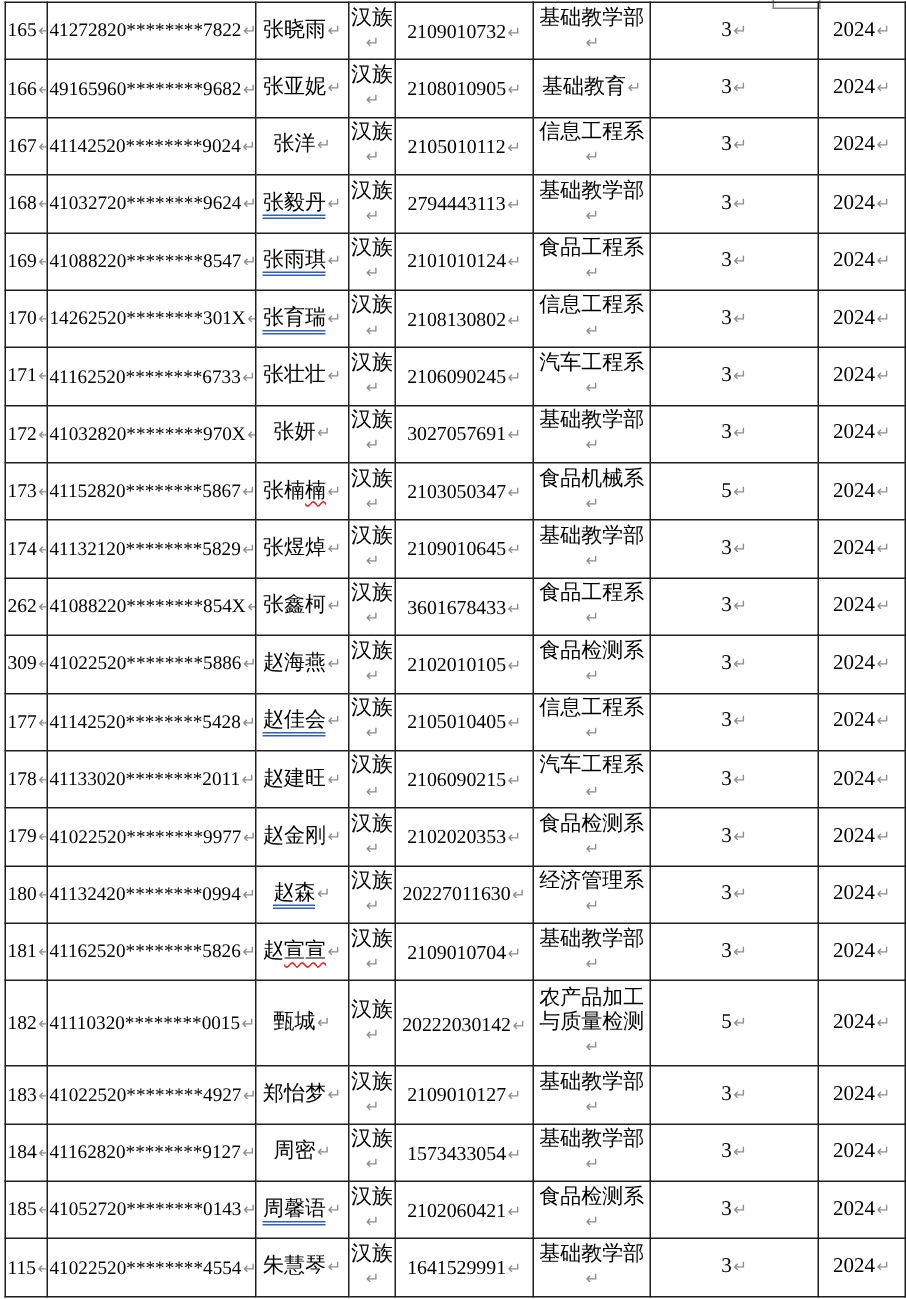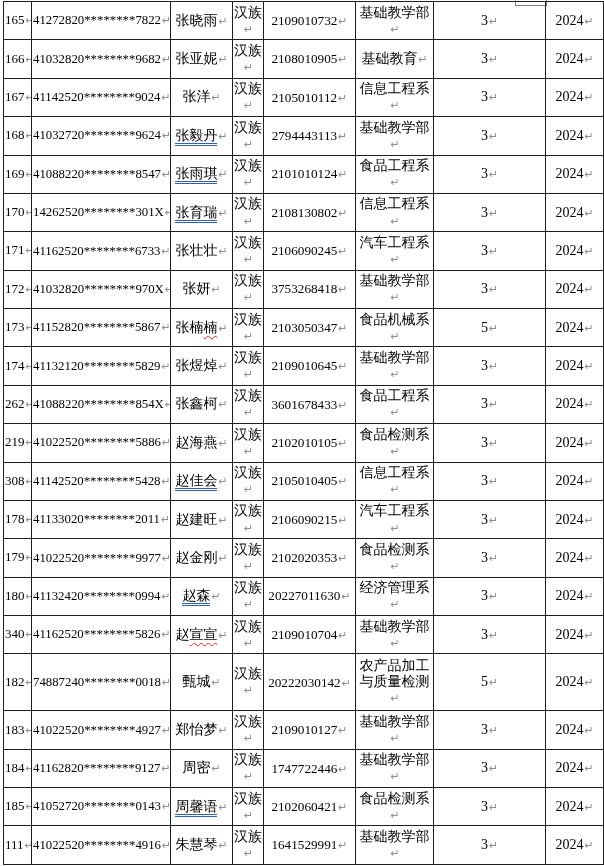--- a/index.html
+++ b/index.html
@@ -44,21 +44,21 @@
       <td class="c-id"><span>41272820********7822</span><span class="mark">↵</span></td>
       <td class="c-name"><span>张晓雨</span><span class="mark">↵</span></td>
       <td class="c-eth"><span>汉族</span><span class="mark">↵</span></td>
       <td class="c-sid"><span>2109010732</span><span class="mark">↵</span></td>
       <td class="c-dept"><span>基础教学部</span><span class="mark">↵</span></td>
       <td class="c-cnt"><span>3</span><span class="mark">↵</span></td>
       <td class="c-year"><span>2024</span><span class="mark">↵</span></td>
     </tr>
         <tr>
       <td class="c-no"><span>166</span><span class="mark">↵</span></td>
-      <td class="c-id"><span>41032820********9682</span><span class="mark">↵</span></td>
+      <td class="c-id"><span>49165960********9682</span><span class="mark">↵</span></td>
       <td class="c-name"><span>张亚妮</span><span class="mark">↵</span></td>
       <td class="c-eth"><span>汉族</span><span class="mark">↵</span></td>
       <td class="c-sid"><span>2108010905</span><span class="mark">↵</span></td>
       <td class="c-dept"><span>基础教育</span><span class="mark">↵</span></td>
       <td class="c-cnt"><span>3</span><span class="mark">↵</span></td>
       <td class="c-year"><span>2024</span><span class="mark">↵</span></td>
     </tr>
         <tr>
       <td class="c-no"><span>167</span><span class="mark">↵</span></td>
       <td class="c-id"><span>41142520********9024</span><span class="mark">↵</span></td>
@@ -107,21 +107,21 @@
       <td class="c-sid"><span>2106090245</span><span class="mark">↵</span></td>
       <td class="c-dept"><span>汽车工程系</span><span class="mark">↵</span></td>
       <td class="c-cnt"><span>3</span><span class="mark">↵</span></td>
       <td class="c-year"><span>2024</span><span class="mark">↵</span></td>
     </tr>
         <tr>
       <td class="c-no"><span>172</span><span class="mark">↵</span></td>
       <td class="c-id"><span>41032820********970X</span><span class="mark">↵</span></td>
       <td class="c-name"><span>张妍</span><span class="mark">↵</span></td>
       <td class="c-eth"><span>汉族</span><span class="mark">↵</span></td>
-      <td class="c-sid"><span>3753268418</span><span class="mark">↵</span></td>
+      <td class="c-sid"><span>3027057691</span><span class="mark">↵</span></td>
       <td class="c-dept"><span>基础教学部</span><span class="mark">↵</span></td>
       <td class="c-cnt"><span>3</span><span class="mark">↵</span></td>
       <td class="c-year"><span>2024</span><span class="mark">↵</span></td>
     </tr>
         <tr>
       <td class="c-no"><span>173</span><span class="mark">↵</span></td>
       <td class="c-id"><span>41152820********5867</span><span class="mark">↵</span></td>
       <td class="c-name"><span>张楠<span class="misspell">楠</span></span><span class="mark">↵</span></td>
       <td class="c-eth"><span>汉族</span><span class="mark">↵</span></td>
       <td class="c-sid"><span>2103050347</span><span class="mark">↵</span></td>
@@ -143,31 +143,31 @@
       <td class="c-no"><span>262</span><span class="mark">↵</span></td>
       <td class="c-id"><span>41088220********854X</span><span class="mark">↵</span></td>
       <td class="c-name"><span>张鑫柯</span><span class="mark">↵</span></td>
       <td class="c-eth"><span>汉族</span><span class="mark">↵</span></td>
       <td class="c-sid"><span>3601678433</span><span class="mark">↵</span></td>
       <td class="c-dept"><span>食品工程系</span><span class="mark">↵</span></td>
       <td class="c-cnt"><span>3</span><span class="mark">↵</span></td>
       <td class="c-year"><span>2024</span><span class="mark">↵</span></td>
     </tr>
         <tr>
-      <td class="c-no"><span>219</span><span class="mark">↵</span></td>
+      <td class="c-no"><span>309</span><span class="mark">↵</span></td>
       <td class="c-id"><span>41022520********5886</span><span class="mark">↵</span></td>
       <td class="c-name"><span>赵海燕</span><span class="mark">↵</span></td>
       <td class="c-eth"><span>汉族</span><span class="mark">↵</span></td>
       <td class="c-sid"><span>2102010105</span><span class="mark">↵</span></td>
       <td class="c-dept"><span>食品检测系</span><span class="mark">↵</span></td>
       <td class="c-cnt"><span>3</span><span class="mark">↵</span></td>
       <td class="c-year"><span>2024</span><span class="mark">↵</span></td>
     </tr>
         <tr>
-      <td class="c-no"><span>308</span><span class="mark">↵</span></td>
+      <td class="c-no"><span>177</span><span class="mark">↵</span></td>
       <td class="c-id"><span>41142520********5428</span><span class="mark">↵</span></td>
       <td class="c-name"><span class="name-link">赵佳会</span><span class="mark">↵</span></td>
       <td class="c-eth"><span>汉族</span><span class="mark">↵</span></td>
       <td class="c-sid"><span>2105010405</span><span class="mark">↵</span></td>
       <td class="c-dept"><span>信息工程系</span><span class="mark">↵</span></td>
       <td class="c-cnt"><span>3</span><span class="mark">↵</span></td>
       <td class="c-year"><span>2024</span><span class="mark">↵</span></td>
     </tr>
         <tr>
       <td class="c-no"><span>178</span><span class="mark">↵</span></td>
@@ -193,32 +193,32 @@
       <td class="c-no"><span>180</span><span class="mark">↵</span></td>
       <td class="c-id"><span>41132420********0994</span><span class="mark">↵</span></td>
       <td class="c-name"><span class="name-link">赵森</span><span class="mark">↵</span></td>
       <td class="c-eth"><span>汉族</span><span class="mark">↵</span></td>
       <td class="c-sid"><span>20227011630</span><span class="mark">↵</span></td>
       <td class="c-dept"><span>经济管理系</span><span class="mark">↵</span></td>
       <td class="c-cnt"><span>3</span><span class="mark">↵</span></td>
       <td class="c-year"><span>2024</span><span class="mark">↵</span></td>
     </tr>
         <tr>
-      <td class="c-no"><span>340</span><span class="mark">↵</span></td>
+      <td class="c-no"><span>181</span><span class="mark">↵</span></td>
       <td class="c-id"><span>41162520********5826</span><span class="mark">↵</span></td>
       <td class="c-name"><span>赵<span class="misspell">宣宣</span></span><span class="mark">↵</span></td>
       <td class="c-eth"><span>汉族</span><span class="mark">↵</span></td>
       <td class="c-sid"><span>2109010704</span><span class="mark">↵</span></td>
       <td class="c-dept"><span>基础教学部</span><span class="mark">↵</span></td>
       <td class="c-cnt"><span>3</span><span class="mark">↵</span></td>
       <td class="c-year"><span>2024</span><span class="mark">↵</span></td>
     </tr>
         <tr>
       <td class="c-no"><span>182</span><span class="mark">↵</span></td>
-      <td class="c-id"><span>74887240********0018</span><span class="mark">↵</span></td>
+      <td class="c-id"><span>41110320********0015</span><span class="mark">↵</span></td>
       <td class="c-name"><span>甄城</span><span class="mark">↵</span></td>
       <td class="c-eth"><span>汉族</span><span class="mark">↵</span></td>
       <td class="c-sid"><span>20222030142</span><span class="mark">↵</span></td>
       <td class="c-dept"><span>农产品加工与质量检测</span><span class="mark">↵</span></td>
       <td class="c-cnt"><span>5</span><span class="mark">↵</span></td>
       <td class="c-year"><span>2024</span><span class="mark">↵</span></td>
     </tr>
         <tr>
       <td class="c-no"><span>183</span><span class="mark">↵</span></td>
       <td class="c-id"><span>41022520********4927</span><span class="mark">↵</span></td>
@@ -227,38 +227,38 @@
       <td class="c-sid"><span>2109010127</span><span class="mark">↵</span></td>
       <td class="c-dept"><span>基础教学部</span><span class="mark">↵</span></td>
       <td class="c-cnt"><span>3</span><span class="mark">↵</span></td>
       <td class="c-year"><span>2024</span><span class="mark">↵</span></td>
     </tr>
         <tr>
       <td class="c-no"><span>184</span><span class="mark">↵</span></td>
       <td class="c-id"><span>41162820********9127</span><span class="mark">↵</span></td>
       <td class="c-name"><span>周密</span><span class="mark">↵</span></td>
       <td class="c-eth"><span>汉族</span><span class="mark">↵</span></td>
-      <td class="c-sid"><span>1747722446</span><span class="mark">↵</span></td>
+      <td class="c-sid"><span>1573433054</span><span class="mark">↵</span></td>
       <td class="c-dept"><span>基础教学部</span><span class="mark">↵</span></td>
       <td class="c-cnt"><span>3</span><span class="mark">↵</span></td>
       <td class="c-year"><span>2024</span><span class="mark">↵</span></td>
     </tr>
         <tr>
       <td class="c-no"><span>185</span><span class="mark">↵</span></td>
       <td class="c-id"><span>41052720********0143</span><span class="mark">↵</span></td>
       <td class="c-name"><span class="name-link">周馨语</span><span class="mark">↵</span></td>
       <td class="c-eth"><span>汉族</span><span class="mark">↵</span></td>
       <td class="c-sid"><span>2102060421</span><span class="mark">↵</span></td>
       <td class="c-dept"><span>食品检测系</span><span class="mark">↵</span></td>
       <td class="c-cnt"><span>3</span><span class="mark">↵</span></td>
       <td class="c-year"><span>2024</span><span class="mark">↵</span></td>
     </tr>
         <tr>
-      <td class="c-no"><span>111</span><span class="mark">↵</span></td>
-      <td class="c-id"><span>41022520********4916</span><span class="mark">↵</span></td>
+      <td class="c-no"><span>115</span><span class="mark">↵</span></td>
+      <td class="c-id"><span>41022520********4554</span><span class="mark">↵</span></td>
       <td class="c-name"><span>朱慧琴</span><span class="mark">↵</span></td>
       <td class="c-eth"><span>汉族</span><span class="mark">↵</span></td>
       <td class="c-sid"><span>1641529991</span><span class="mark">↵</span></td>
       <td class="c-dept"><span>基础教学部</span><span class="mark">↵</span></td>
       <td class="c-cnt"><span>3</span><span class="mark">↵</span></td>
       <td class="c-year"><span>2024</span><span class="mark">↵</span></td>
     </tr>
       </tbody>
   </table>
 

